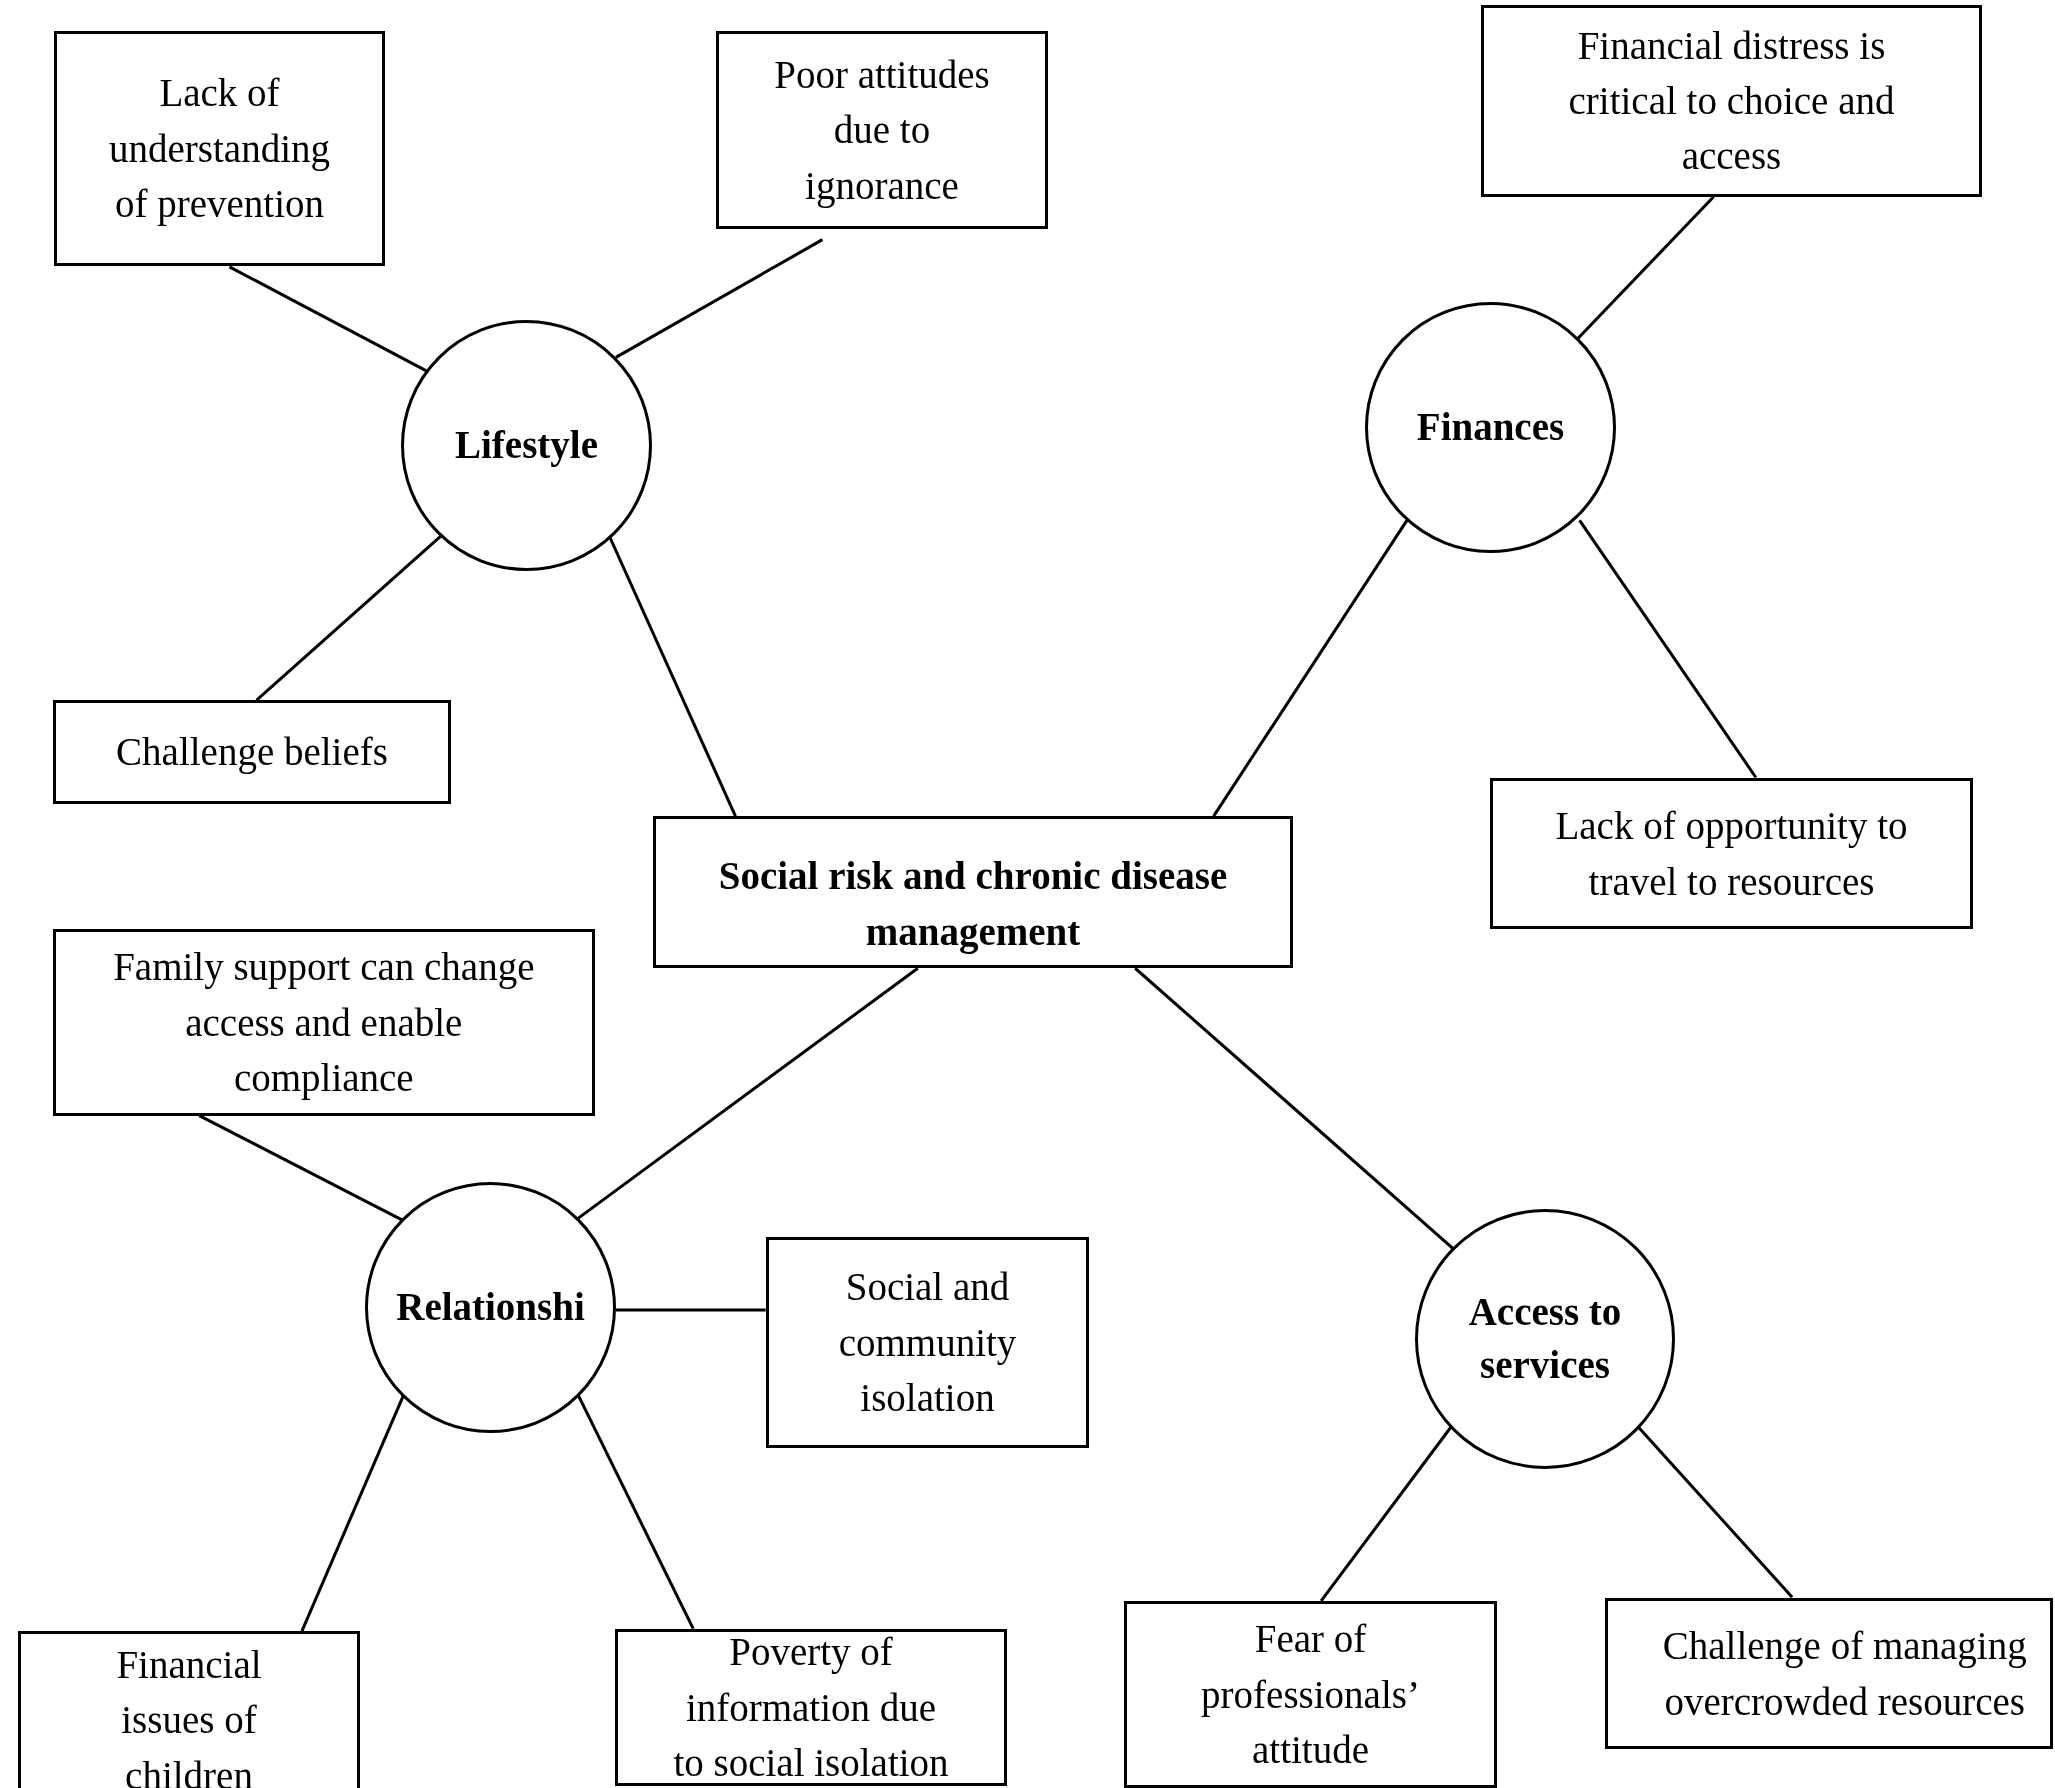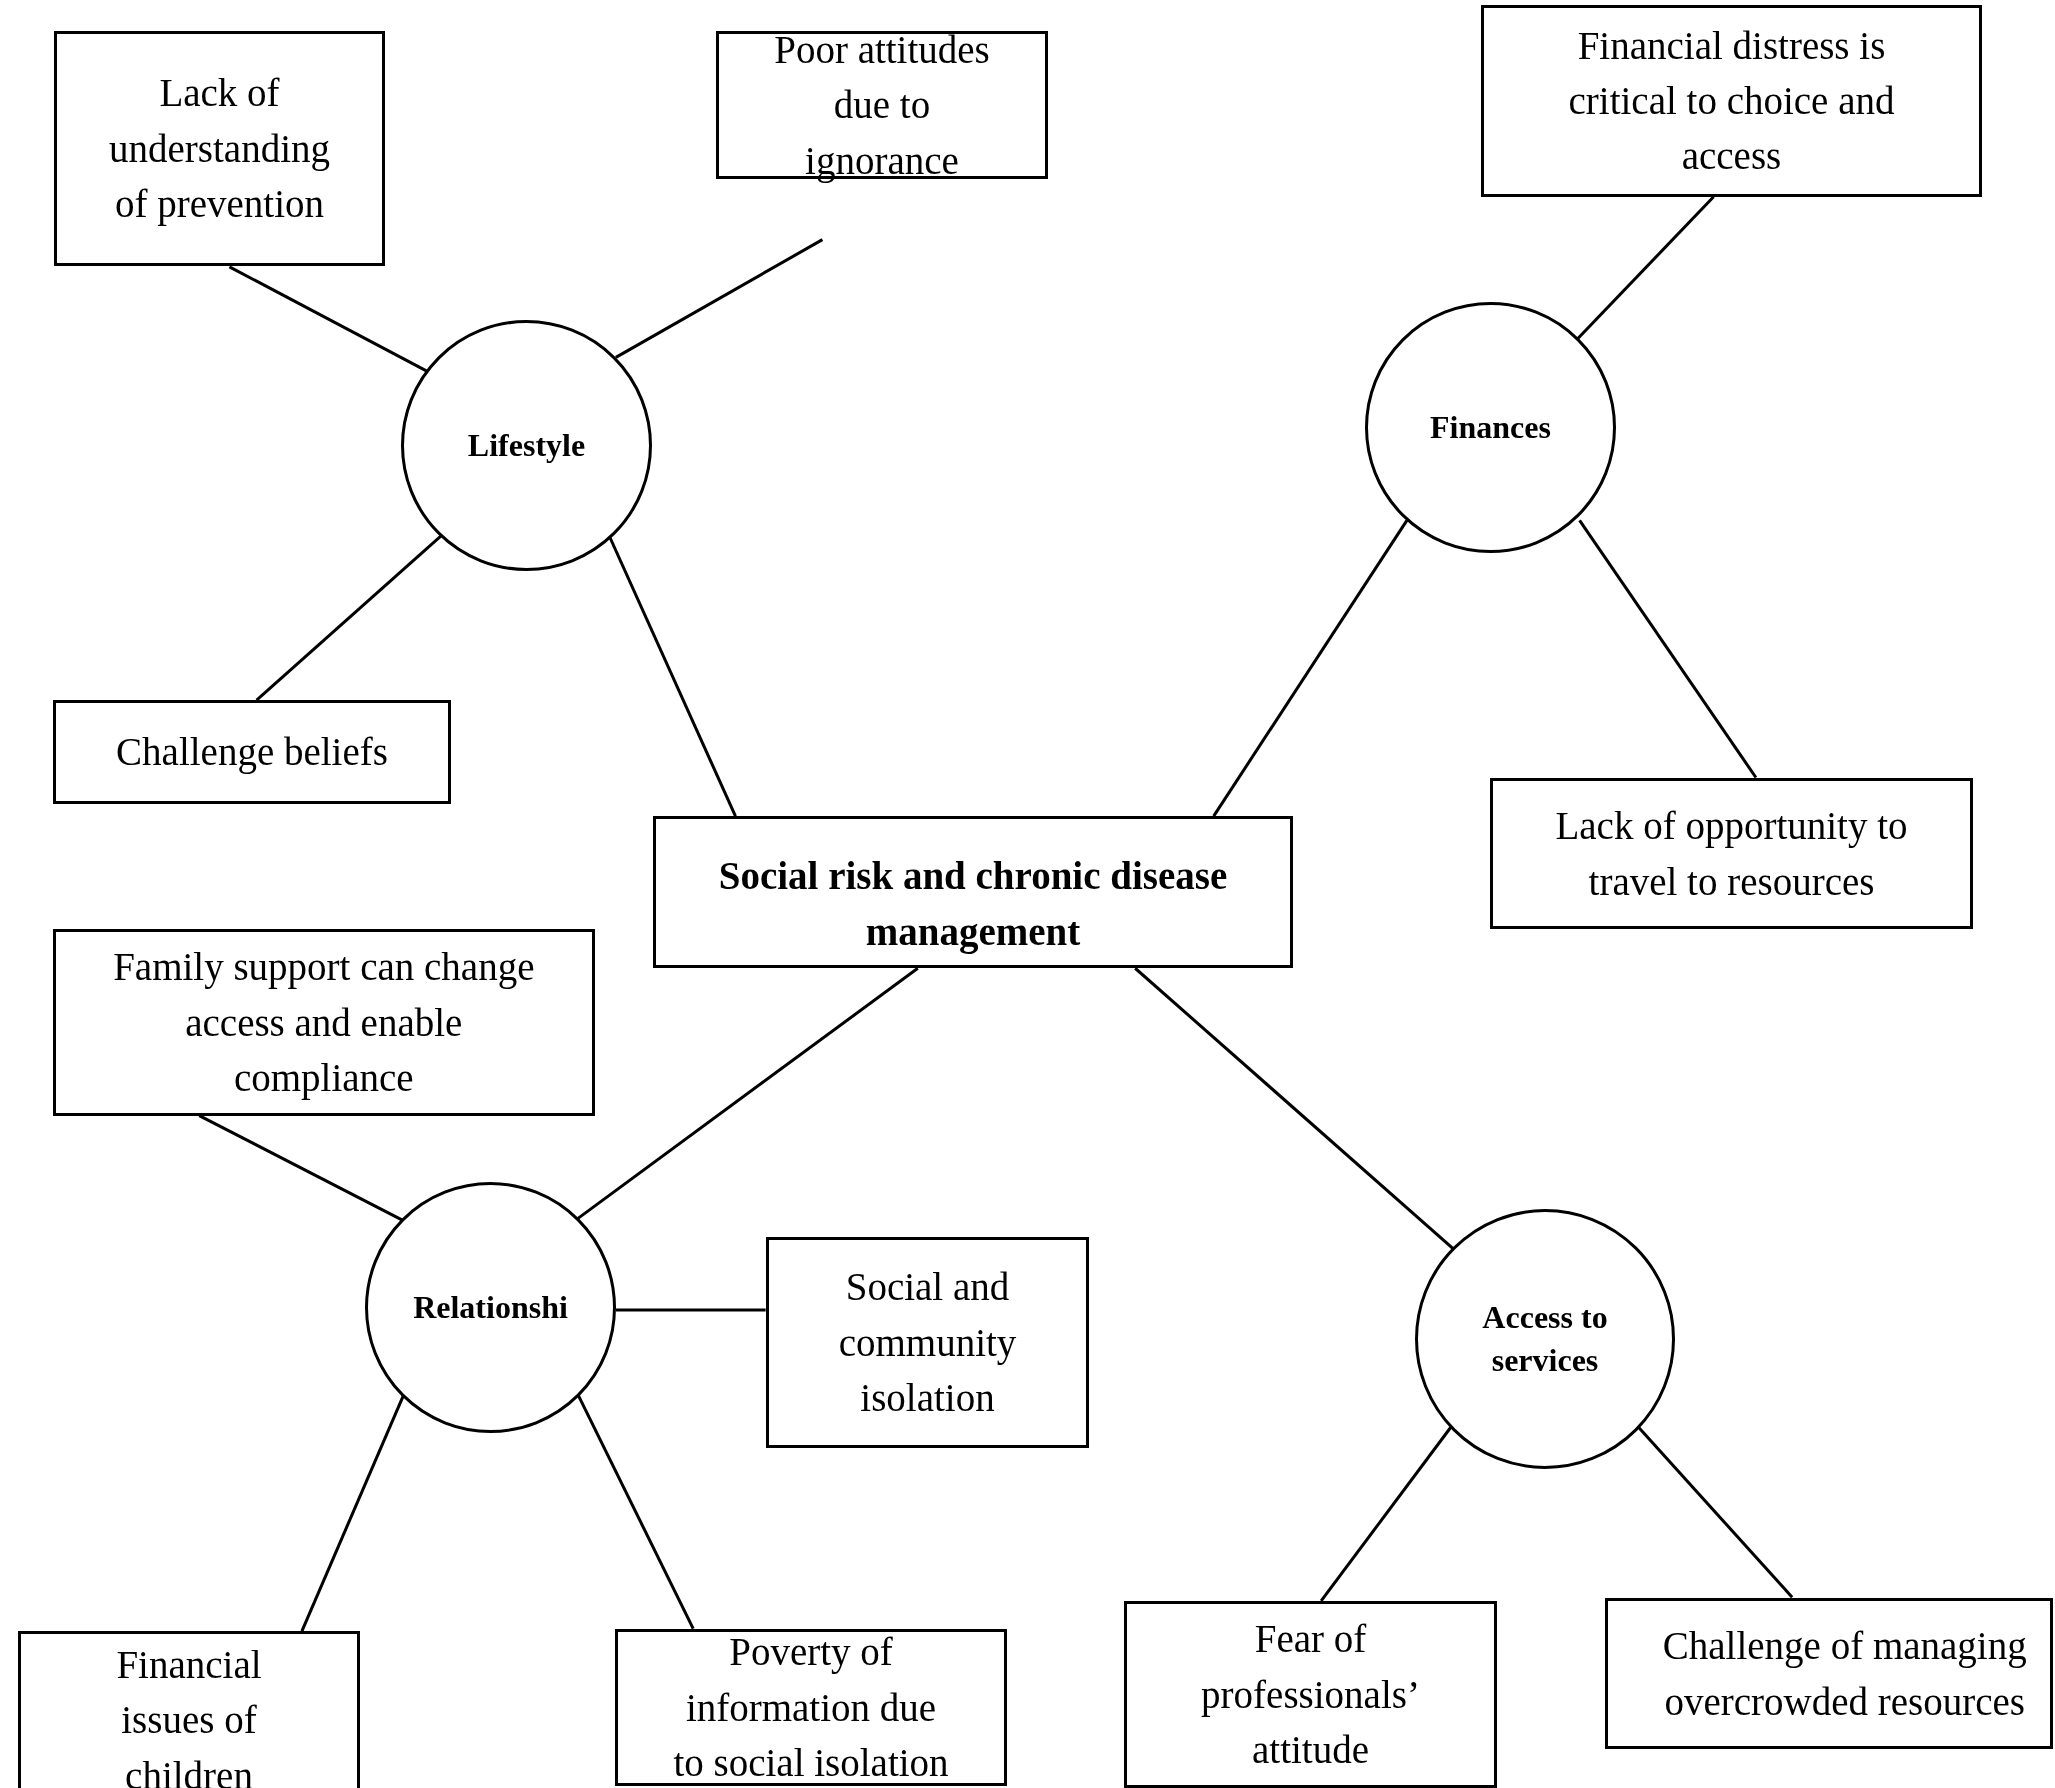--- a/index.html
+++ b/index.html
@@ -48,21 +48,21 @@
     position: absolute;
     box-sizing: border-box;
     border: 3px solid #000000;
     border-radius: 50%;
     background: #ffffff;
     display: flex;
     align-items: center;
     justify-content: center;
     text-align: center;
     color: #000000;
-    font-size: 32px;
+    font-size: 39px;
     font-weight: bold;
     line-height: 1.35;
     z-index: 3;
   }
   .node-circle .txt {
     display: block;
     width: 100%;
     white-space: pre-line;
   }
   .center-box {
@@ -109,21 +109,21 @@
   <div class="node-circle" id="tpl-theme-3" style="left: 1415px; top: 1209px; width: 260px; height: 260px;">
     <span class="txt">Access to
 services</span>
   </div>
 
   <div class="node-box" id="tpl-sub-0" style="left: 54px; top: 31px; width: 331px; height: 235px;">
     <span class="txt">Lack of
 understanding
 of prevention</span>
   </div>
-  <div class="node-box" id="tpl-sub-1" style="left: 716px; top: 31px; width: 332px; height: 148px;">
+  <div class="node-box" id="tpl-sub-1" style="left: 716px; top: 31px; width: 332px; height: 198px;">
     <span class="txt">Poor attitudes
 due to
 ignorance</span>
   </div>
   <div class="node-box" id="tpl-sub-2" style="left: 53px; top: 700px; width: 398px; height: 104px;">
     <span class="txt">Challenge beliefs</span>
   </div>
   <div class="node-box" id="tpl-sub-3" style="left: 1473px; top: 4.8px; width: 501px; height: 192px; margin-left: 8px;">
     <span class="txt">Financial distress is
 critical to choice and

